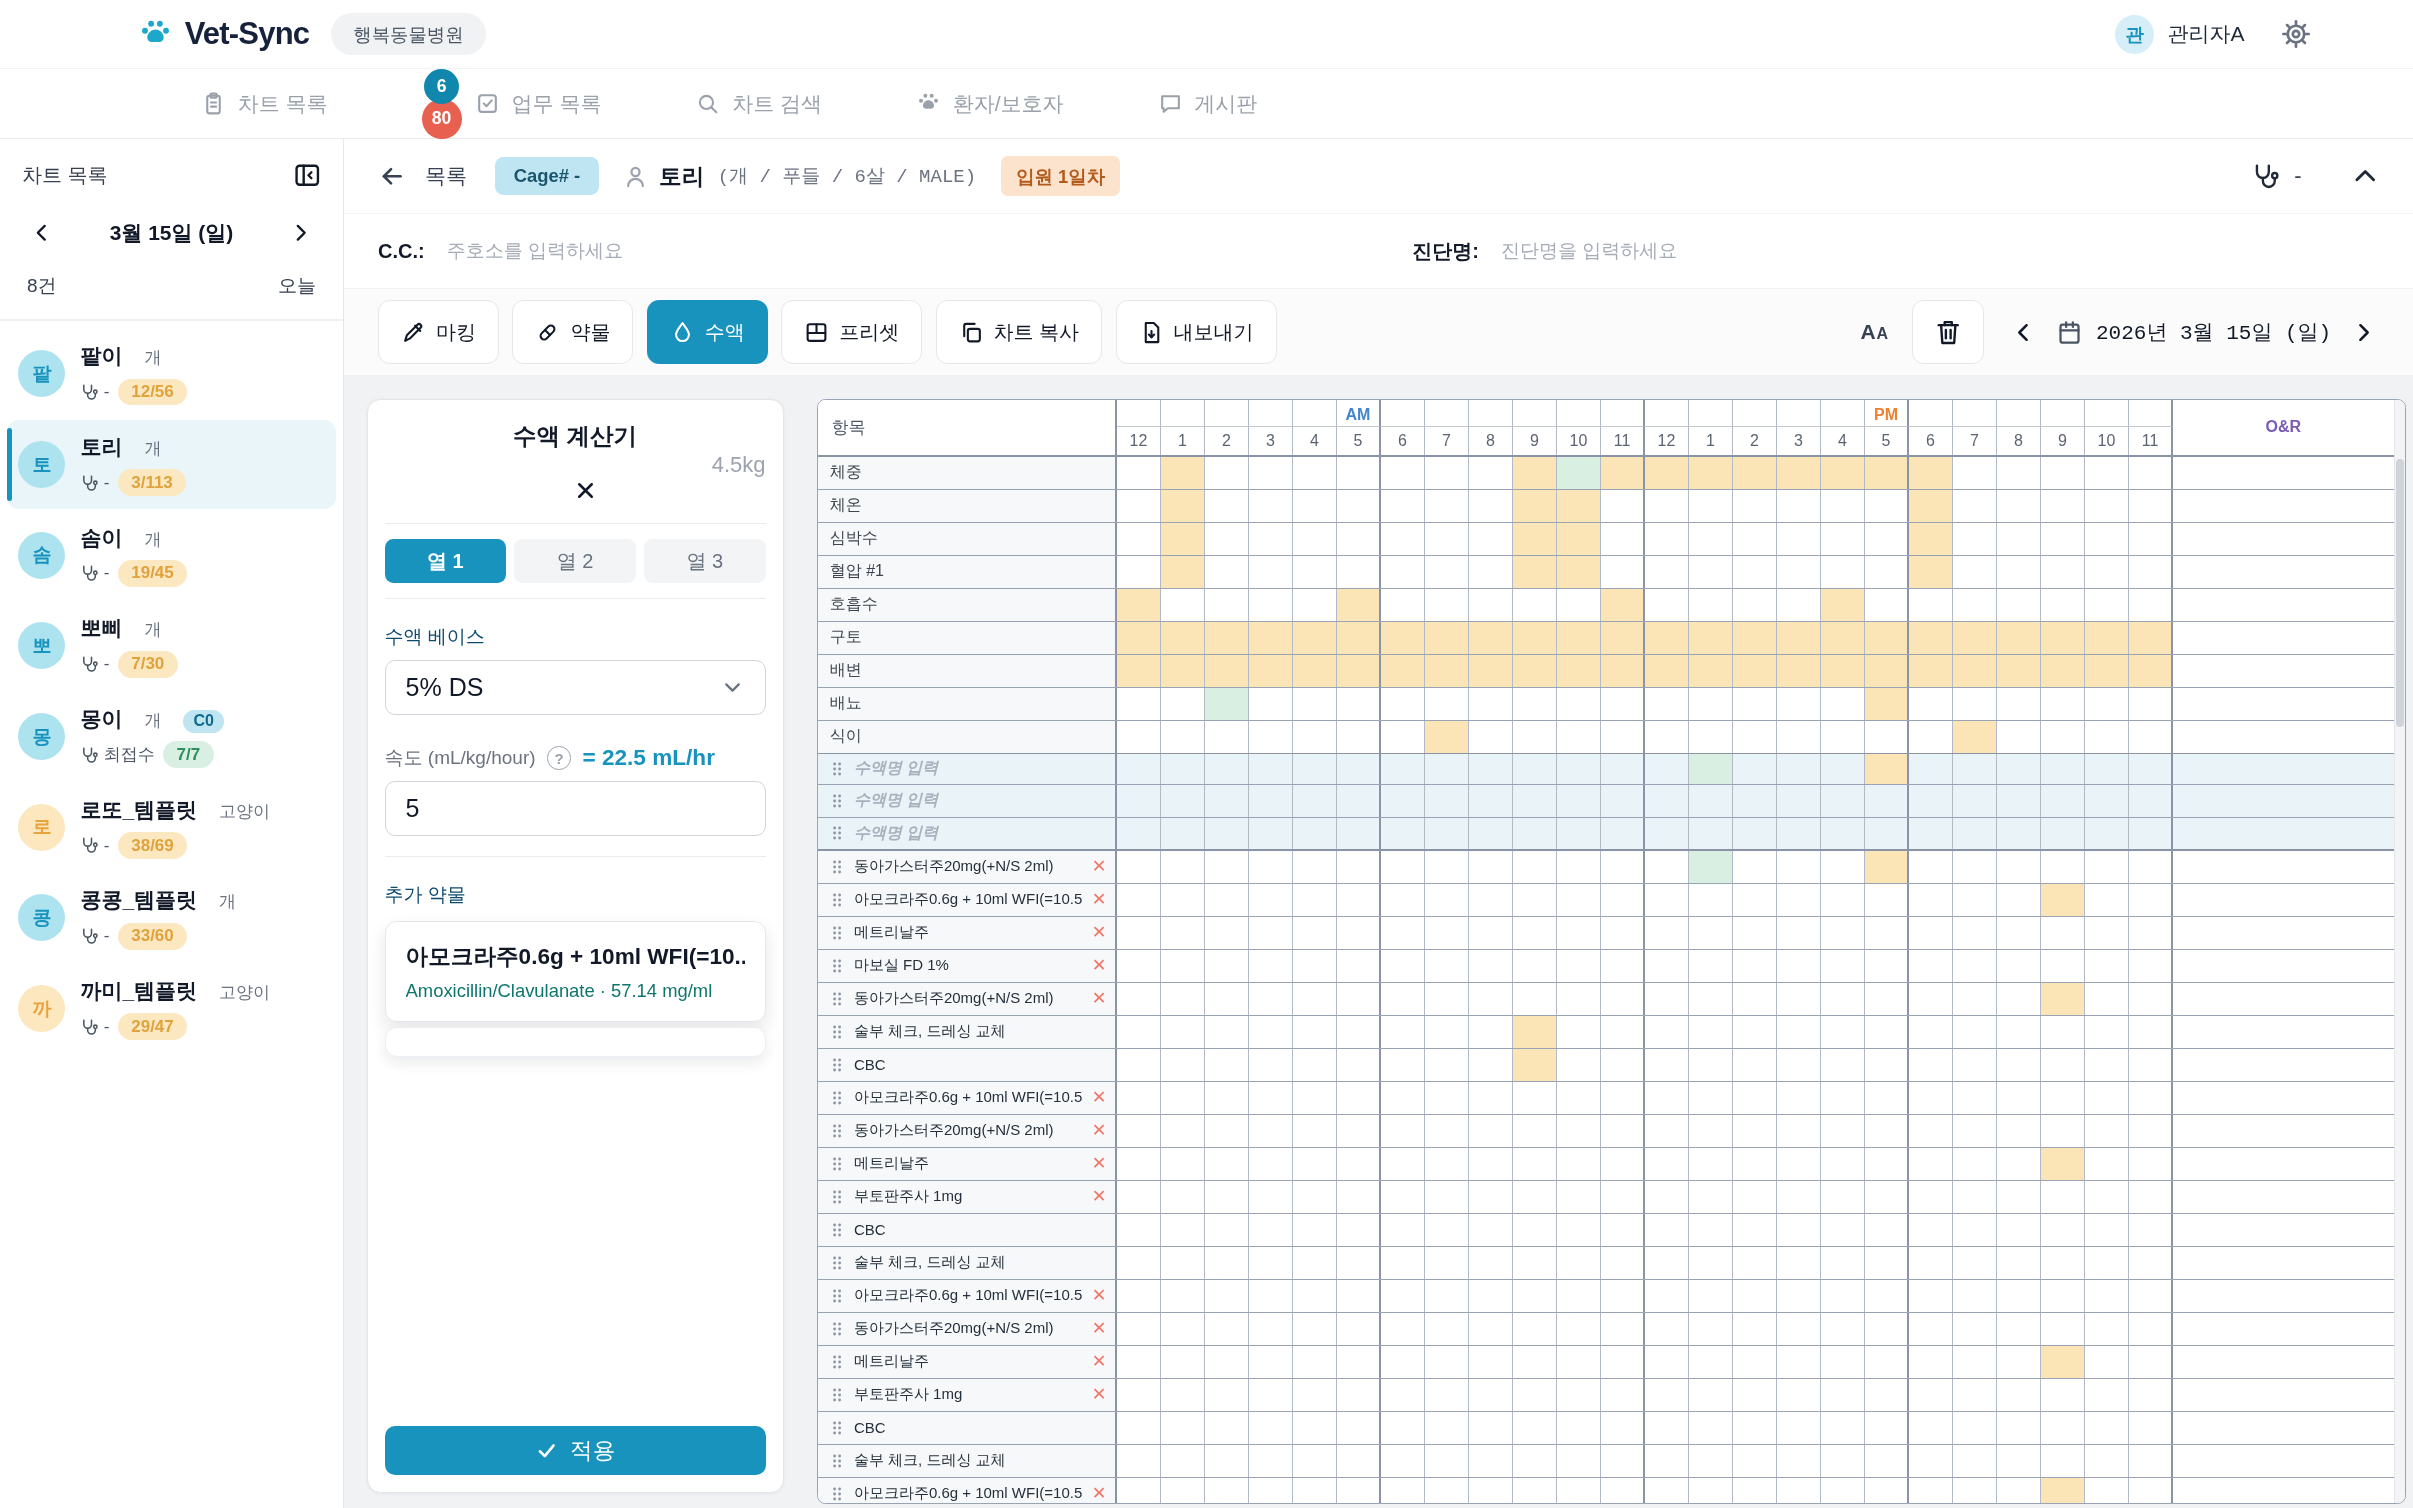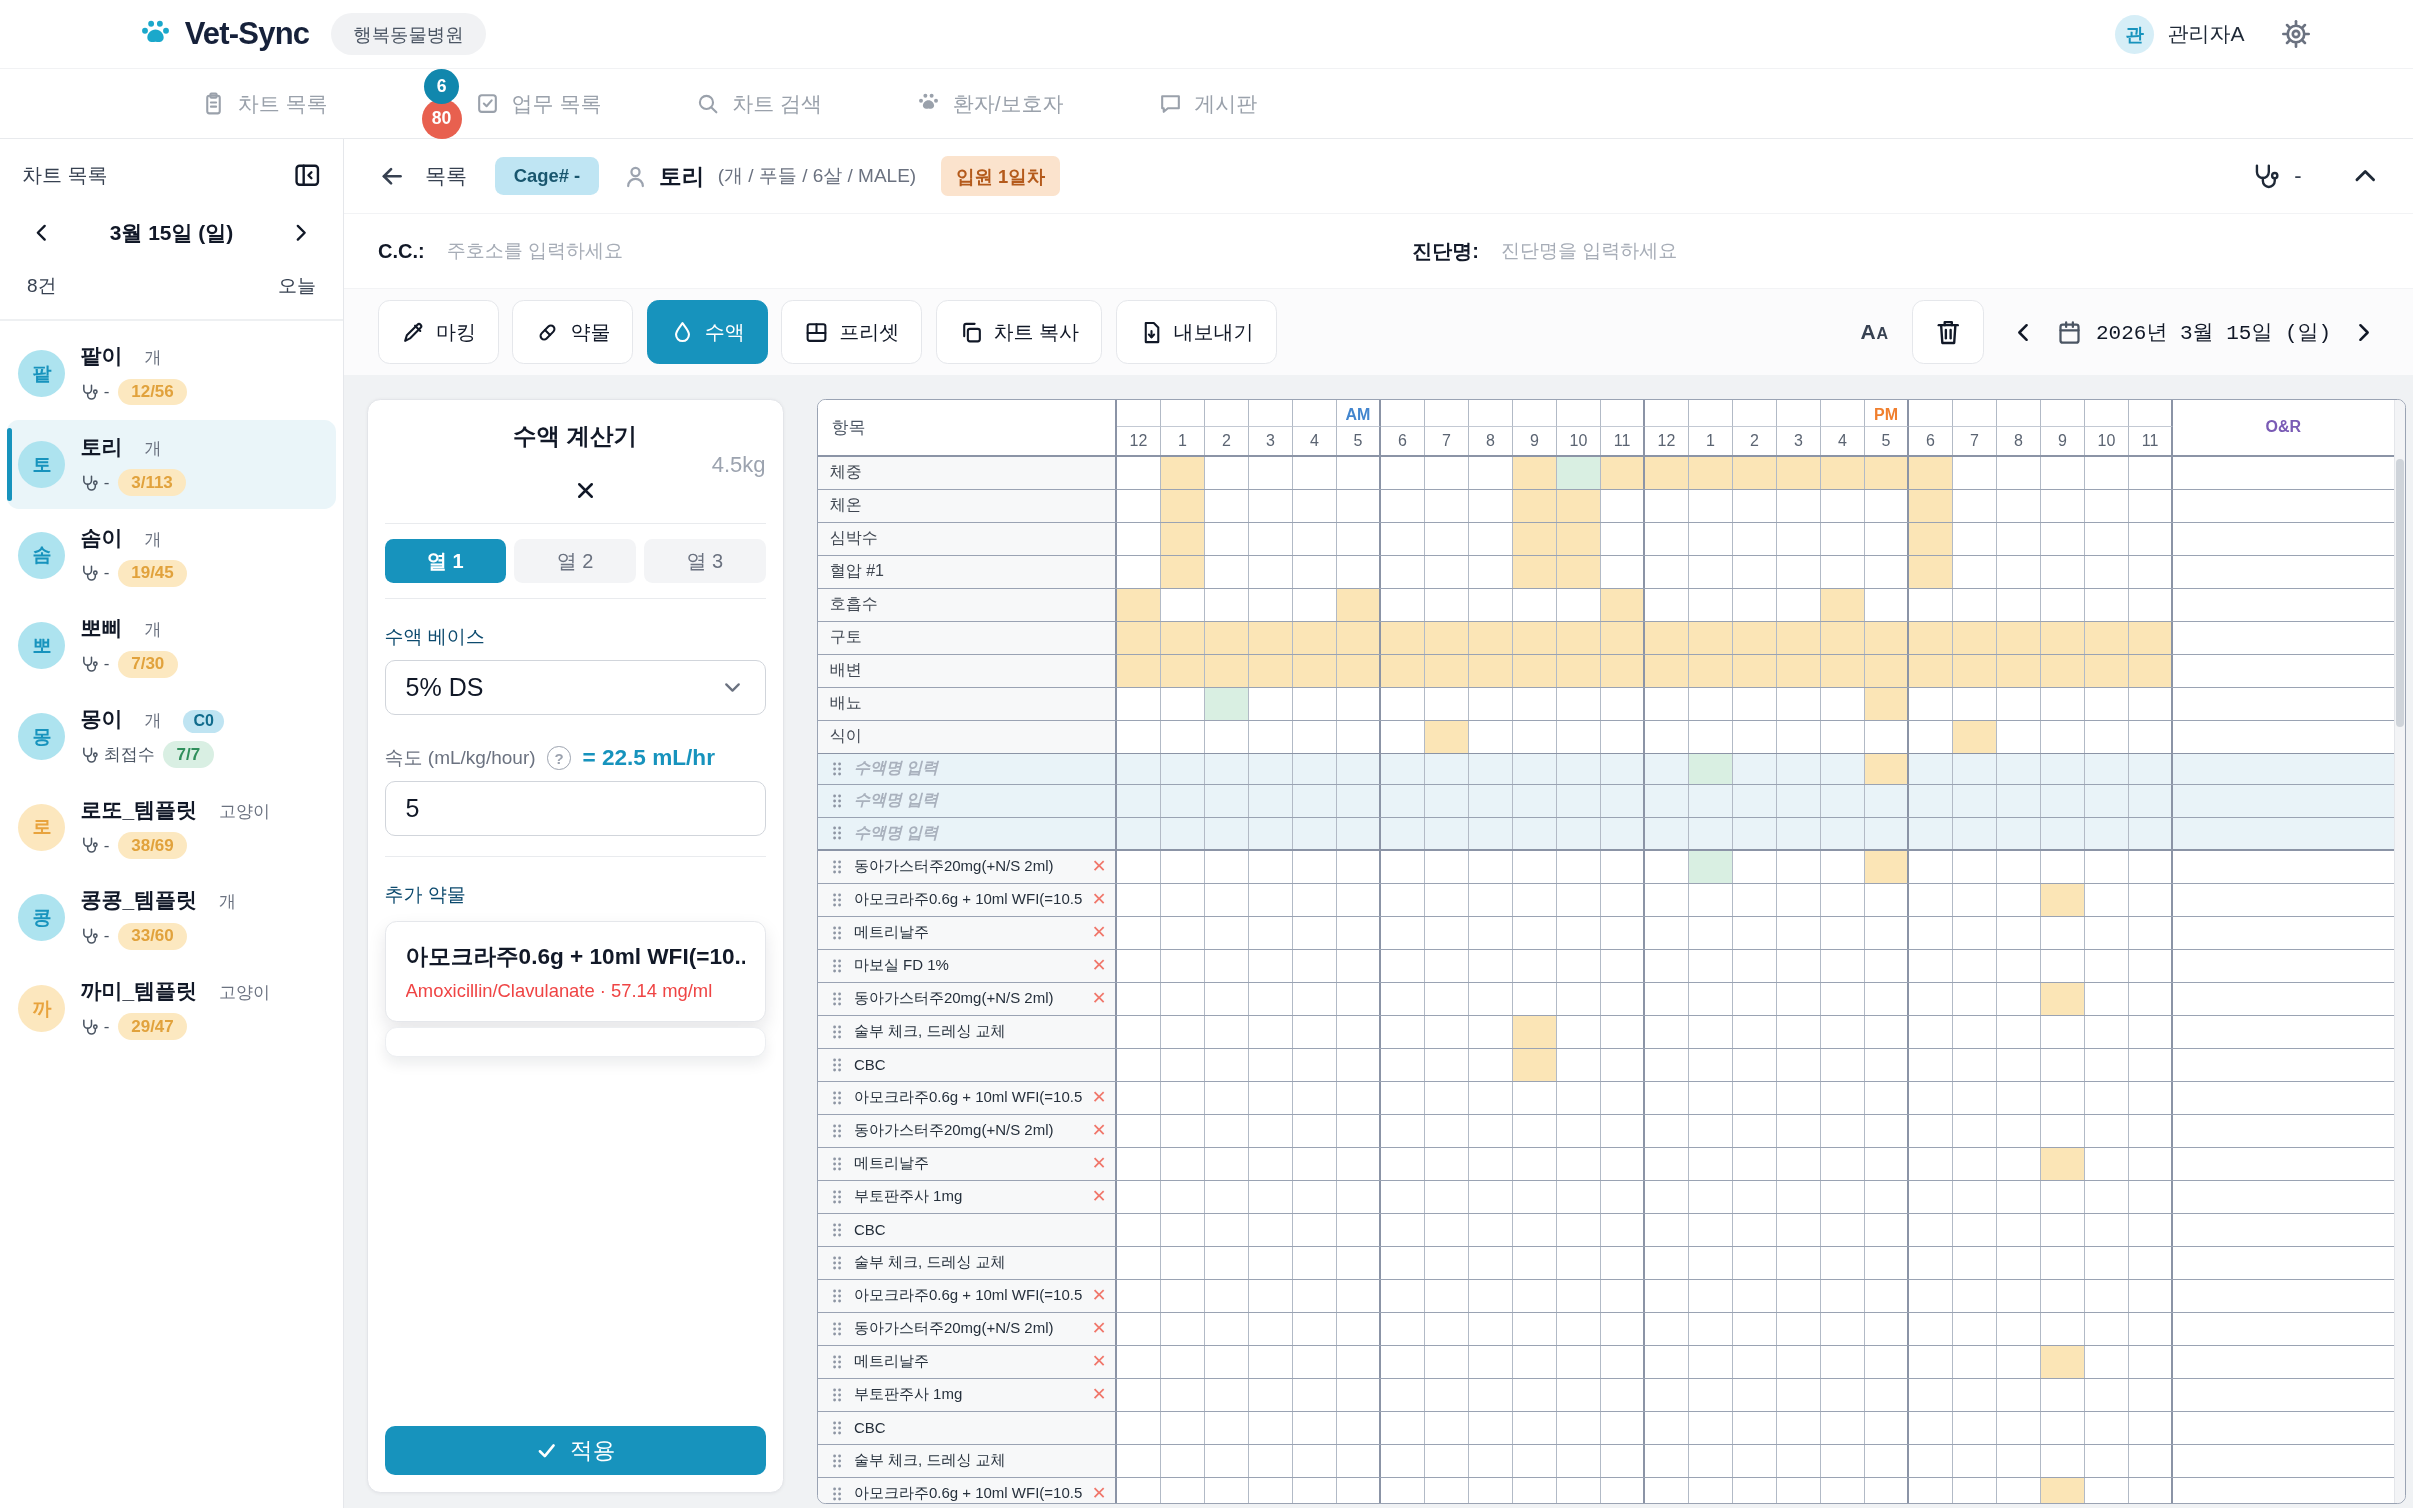--- a/index.html
+++ b/index.html
@@ -72,21 +72,21 @@
 
   
   .patient-row{height:75px;display:flex;align-items:center;padding:0 34px;background:#fff;
     border-bottom:1.7px solid #f2f3f5;}
   .back-btn{color:#374151;cursor:pointer;margin-right:18.4px;}
   .back-label{font-size:21px;color:#374151;margin-right:28.5px;cursor:pointer;}
   .cage-badge{background:#bfe5f3;color:#19566e;font-size:18.4px;font-weight:bold;border-radius:8.4px;
     padding:8.4px 18.4px;margin-right:23.5px;}
   .person-ic{color:#9ca3af;margin-right:10px;}
   .ph-name{font-size:22.6px;font-weight:bold;color:#111827;margin-right:13.4px;}
-  .ph-meta{font-size:19px;color:#6b7280;margin-right:25px;}
+  .ph-meta{font-size:19px;color:#6b7280;margin-right:25px;font-family:Liberation Mono, monospace;}
   .adm-badge{background:#fbe3cd;color:#b45a1b;font-size:18.4px;font-weight:bold;border-radius:6.7px;padding:7.5px 15px;}
   .ph-right{margin-left:auto;display:flex;align-items:center;gap:15px;color:#1f2937;}
   .ph-doc-val{font-size:22px;color:#374151;margin-right:34px;}
   .chev-up{cursor:pointer;color:#1f2937;}
 
   
   .cc-row{height:75px;display:flex;align-items:center;padding:0 34px;background:#fff;border-bottom:1.7px solid #f2f3f5;}
   .cc-group{display:flex;align-items:center;}
   .cc-group.left{flex:1.07;}
   .cc-group.right{flex:1;}
@@ -139,21 +139,21 @@
   .num-input{margin-top:10px;height:55px;width:100%;border:0.8px solid #d1d5db;border-radius:10px;
     font-size:25px;color:#111827;padding:0 20px;outline:none;font-family:inherit;}
   .add-hr{margin-top:28.5px;}
   .search-wrap{margin-top:10px;height:54px;border:1.7px solid #2da7c8;border-radius:10px;display:flex;
     align-items:center;padding:0 15px;box-shadow:0 0 0 4.2px rgba(45,167,200,.28);background:#fff;}
   .search-wrap .ic{color:#9ca3af;margin-right:11.7px;}
   .search-input{border:none;outline:none;font-size:23.5px;color:#111827;flex:1;min-width:0;font-family:inherit;}
   .suggest{margin-top:13.4px;border:0.8px solid #e5e7eb;border-radius:11.7px;background:#fff;
     box-shadow:0 8.4px 18.4px rgba(16,24,40,.10);padding:18.4px 20px;cursor:pointer;}
   .sg-name{font-size:22.6px;font-weight:bold;color:#111827;white-space:nowrap;overflow:hidden;}
-  .sg-sub{font-size:18.4px;color:#ef4444;margin-top:8.4px;white-space:nowrap;overflow:hidden;}
+  .sg-sub{font-size:18.4px;color:#0f766e;margin-top:8.4px;white-space:nowrap;overflow:hidden;}
   .suggest-more{margin-top:5px;height:30px;border:0.8px solid #eceef1;border-radius:11.7px;background:#fff;
     box-shadow:0 6.7px 13.4px rgba(16,24,40,.08);}
   .apply-btn{position:absolute;left:17px;right:17px;bottom:17px;height:49px;background:#1793bd;border:none;
     border-radius:10px;color:#fff;font-size:22.6px;display:flex;align-items:center;justify-content:center;gap:11.7px;
     cursor:pointer;font-family:inherit;}
 
   
   .gridcard{position:absolute;left:473px;top:24px;right:6.7px;bottom:4.2px;background:#fff;
     border:1.7px solid #9aa3b3;border-radius:8.4px;overflow:hidden;padding-right:11.7px;}
   .gscroll{position:absolute;top:0;right:0;bottom:0;width:11.7px;background:#f3f4f6;border-left:0.8px solid #e4e6ea;}

